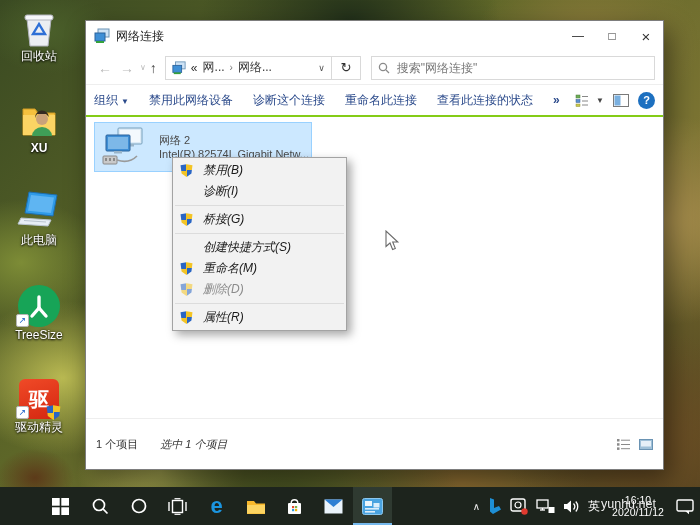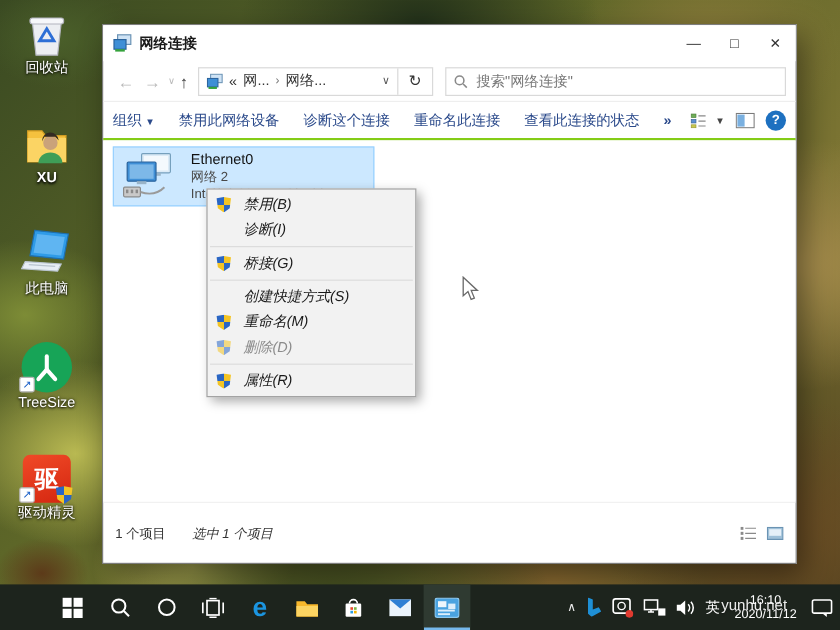--- a/index.html
+++ b/index.html
@@ -35,21 +35,21 @@
   .driver-square .glyph{color:#fff;font-size:20px;font-weight:bold;}
   .shield{width:13px;height:13px;
     background:conic-gradient(#f3c425 0 90deg,#2a66c4 90deg 180deg,#f3c425 180deg 270deg,#2a66c4 270deg 360deg);
     clip-path:polygon(50% 100%,12% 74%,4% 10%,50% 2%,96% 10%,88% 74%);}
   .driver-square .shield{position:absolute;right:-2px;bottom:-1px;width:15px;height:15px;}
   
   .window{position:absolute;left:85px;top:20px;width:579px;height:450px;background:#fff;
     border:1px solid #7d7d7d;box-shadow:6px 10px 24px rgba(0,0,0,.45);box-sizing:border-box;display:flex;flex-direction:column;}
   .titlebar{height:30px;display:flex;align-items:center;background:#fff;flex:0 0 auto;}
   .titlebar .app-ic{margin:0 6px 0 8px;}
-  .titlebar .title{font-size:12px;color:#1a1a1a;font-weight:bold;}
+  .titlebar .title{font-size:12px;color:#1a1a1a;}
   .caption{margin-left:auto;display:flex;height:30px;}
   .cap-btn{width:34px;height:30px;display:flex;align-items:center;justify-content:center;font-size:12px;color:#333;}
   .cap-btn.close{font-size:15px;}
   
   .navrow{height:33px;display:flex;align-items:center;border-bottom:1px solid #eee;flex:0 0 auto;padding:0 8px;}
   .nav-btn{font-size:14px;color:#b9b9b9;margin:0 4px;line-height:1;}
   .nav-btn.up{color:#444;margin:0 8px 0 2px;}
   .nav-dd{font-size:8px;color:#b9b9b9;margin:0 2px;}
   .addr{display:flex;align-items:center;border:1px solid #d9d9d9;height:24px;width:196px;box-sizing:border-box;background:#fff;}
   .addr .crumbs{display:flex;align-items:center;gap:5px;padding:0 6px;font-size:12px;color:#333;flex:1;}
@@ -257,21 +257,20 @@
           <rect x="7" y="11" width="20" height="12" fill="#7db8e8"></rect>
           <rect x="13" y="25" width="8" height="2.5" fill="#9ab4c8"></rect>
           <rect x="2" y="30" width="14" height="8" rx="1" fill="#c9c9c9" stroke="#8a8a8a"></rect>
           <rect x="4" y="32" width="2" height="3" fill="#8a8a8a"></rect>
             <rect x="8" y="32" width="2" height="3" fill="#8a8a8a"></rect>
             <rect x="12" y="32" width="2" height="3" fill="#8a8a8a"></rect>
           <path d="M16 34 q12 4 20 -4" fill="none" stroke="#9a9a9a" stroke-width="1.6"></path>
         </svg>
       </span>
       <div class="txt">
-        <div class="l1">Ethernet0</div>
         <div class="l2">网络 2</div>
         <div class="l3">Intel(R) 82574L Gigabit Netw...</div>
       </div>
     </div>
   </div>
 
   <div class="statusbar">
     <span>1 个项目</span>
     <span class="sel">选中 1 个项目</span>
     <div class="sb-icons">

